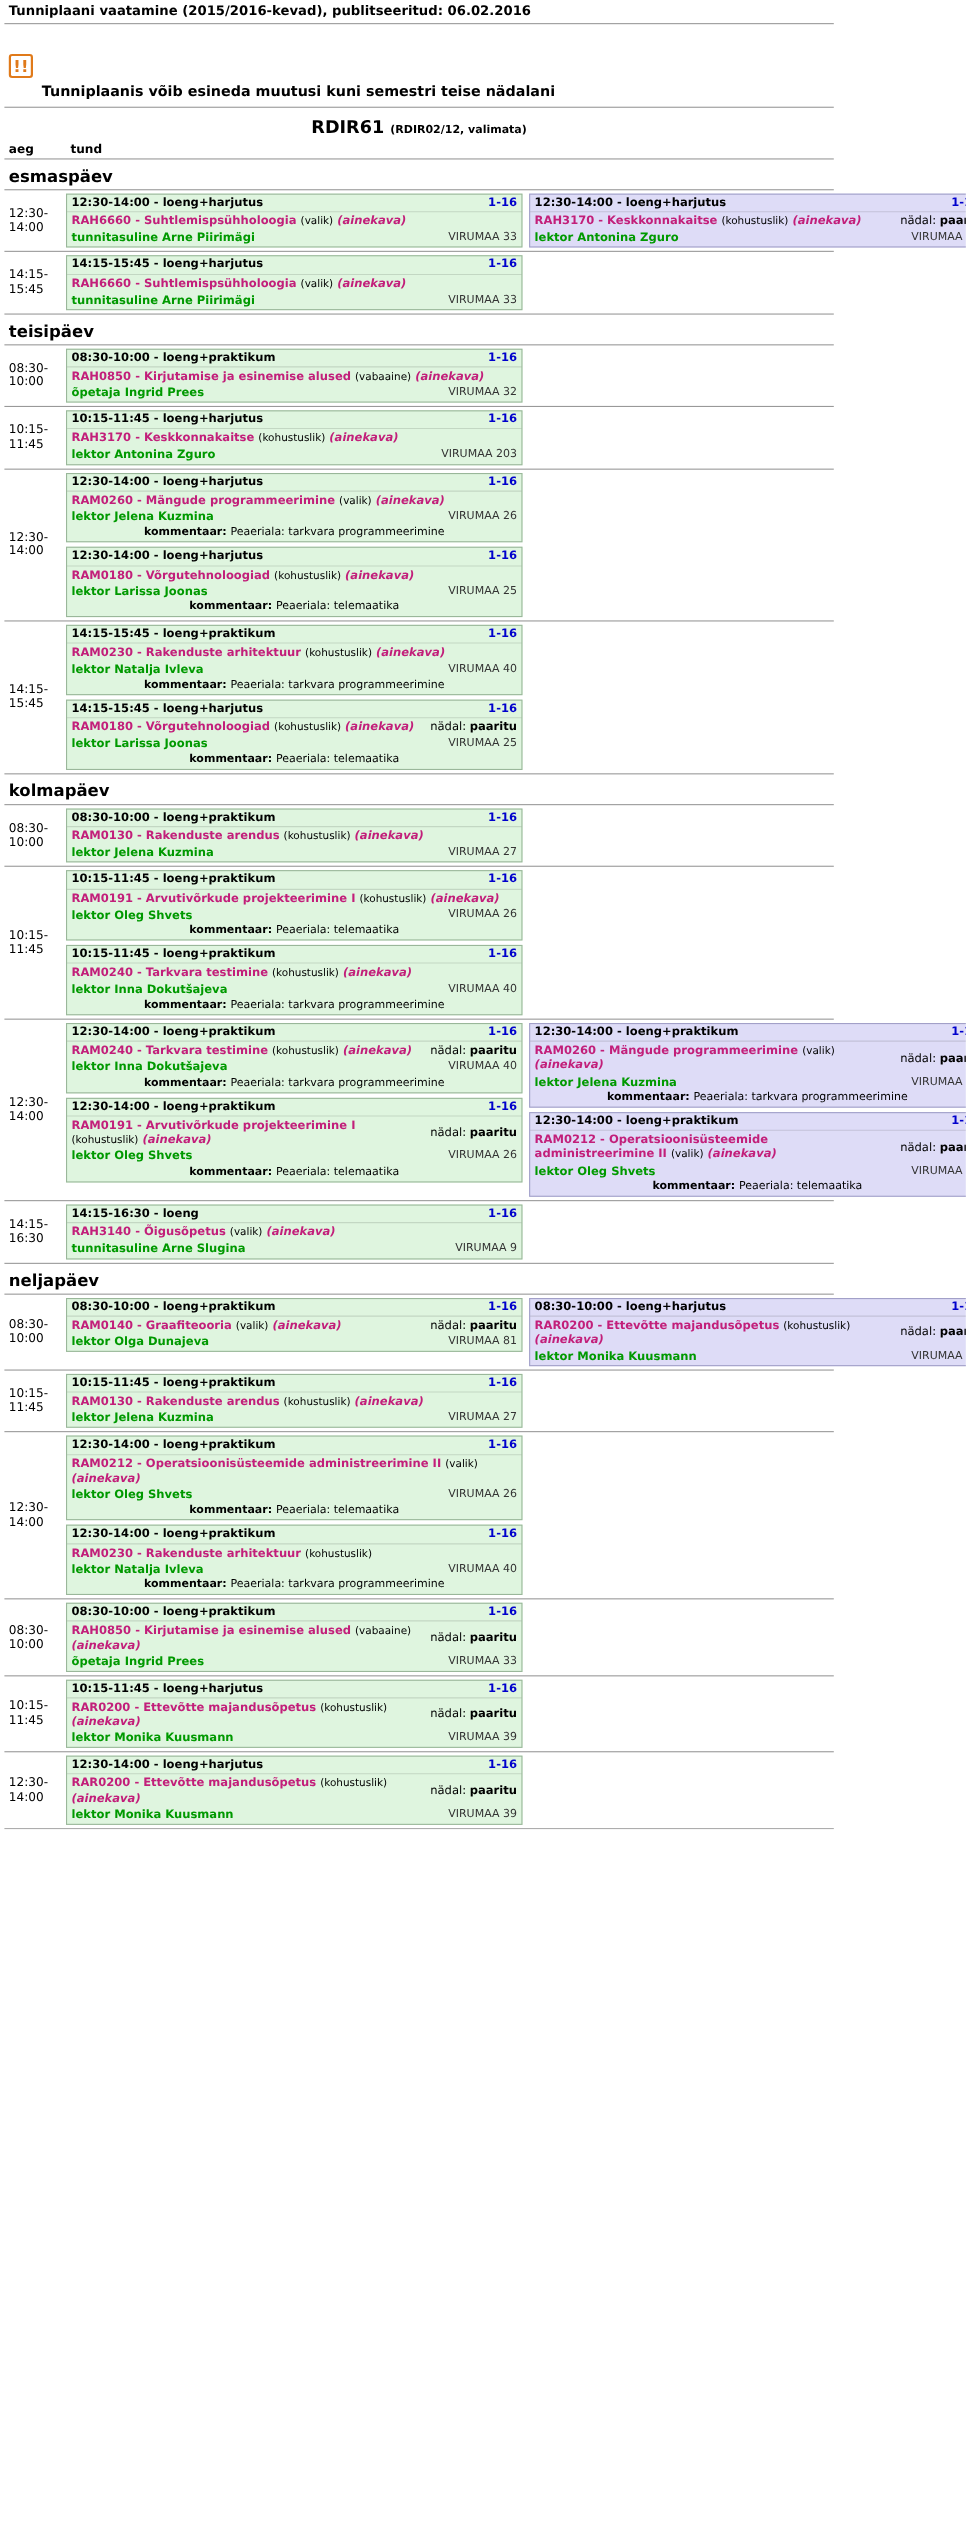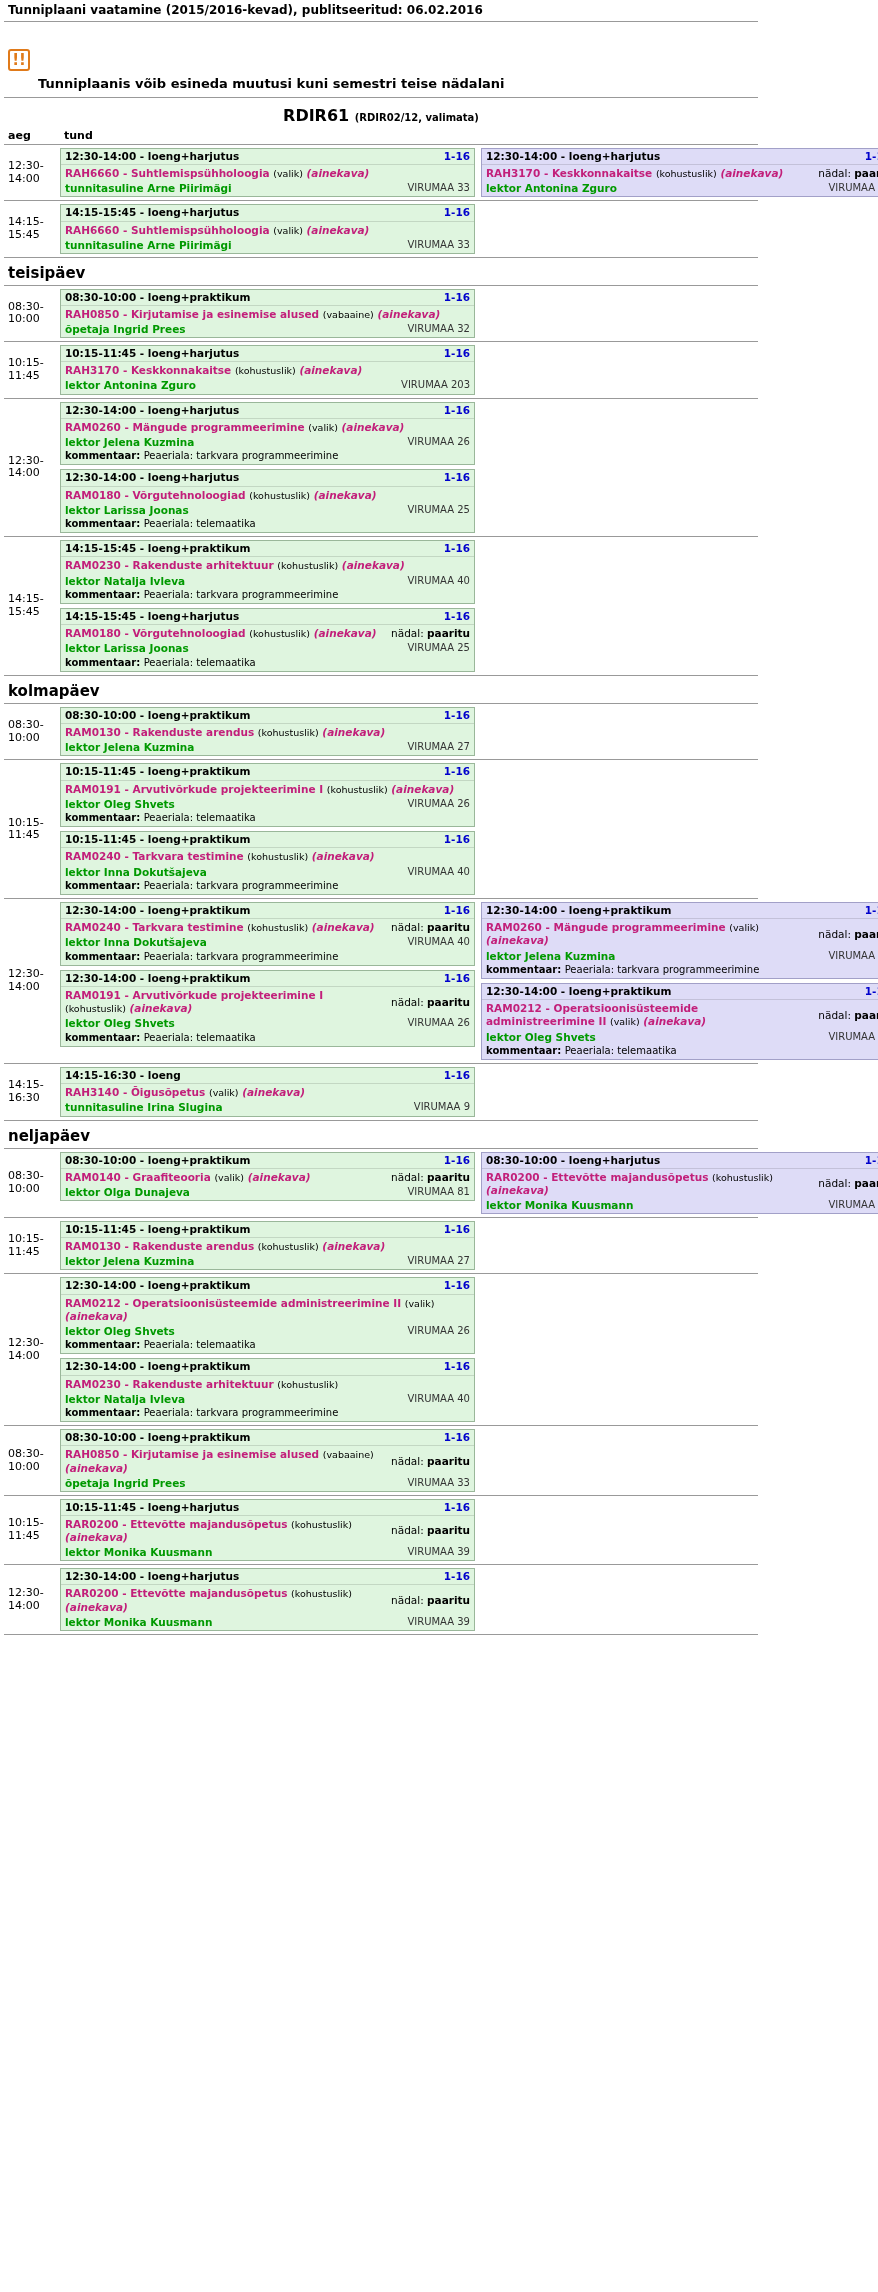--- a/index.html
+++ b/index.html
@@ -166,20 +166,21 @@
     color: #009900;
     font-weight: bold;
   }
   .ev-room {
     color: #333;
     font-size: 10px;
   }
   .ev-comment {
     padding: 0 4px 2px 4px;
     font-size: 10px;
+    text-align: center;
   }
   .ev-comment b { font-weight: bold; }
 </style>
 </head>
 <body>
 
 <div class="page">
 
   <div class="top-title">Tunniplaani vaatamine (2015/2016-kevad), publitseeritud: 06.02.2016</div>
 
@@ -192,20 +193,21 @@
     <span>RDIR61</span>
     <span class="sub">(RDIR02/12, valimata)</span>
   </div>
 
   <div class="head-row">
     <div class="head-aeg">aeg</div>
     <div class="head-tund">tund</div>
   </div>
 
   <div id="days-container">
+      <div class="day-name">esmaspäev</div>
       <div class="slot">
         <div class="slot-time">12:30-<br>14:00</div>
         <div class="slot-cells">
           <div class="colwrap">
             <div class="event green">
               <div class="ev-head">
                 <span class="type">12:30-14:00 - loeng+harjutus</span>
                 <span class="weeks">1-16</span>
               </div>
               <div class="ev-body">
@@ -539,21 +541,21 @@
               <div class="ev-head">
                 <span class="type">14:15-16:30 - loeng</span>
                 <span class="weeks">1-16</span>
               </div>
               <div class="ev-body">
                 <div class="ev-main">
                   <div class="ev-code">RAH3140 - Õigusõpetus <span class="reg">(valik)</span><span class="ital"> (ainekava)</span></div>
                 </div>
               </div>
               <div class="ev-teacher-row">
-                <span class="ev-teacher">tunnitasuline Irina Slugina</span>
+                <span class="ev-teacher">tunnitasuline Arne Slugina</span>
                 <span class="ev-room">VIRUMAA 9</span>
               </div>
             </div>
           </div>
           <div class="colwrap empty"></div>
         </div>
       </div>
       <div class="day-name">neljapäev</div>
       <div class="slot">
         <div class="slot-time">08:30-<br>10:00</div>

